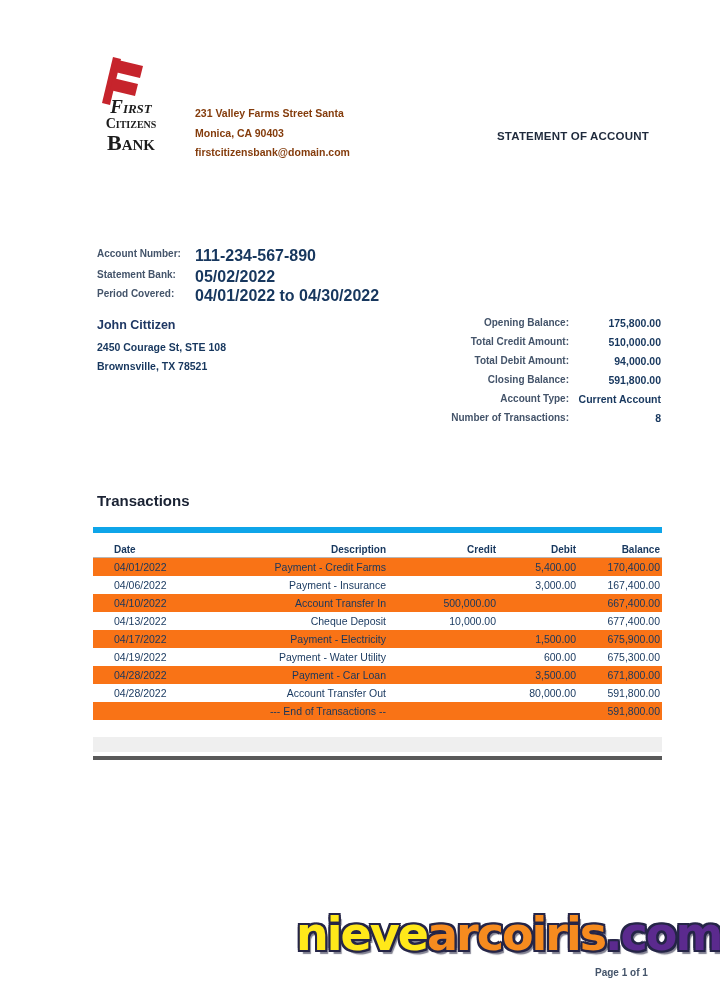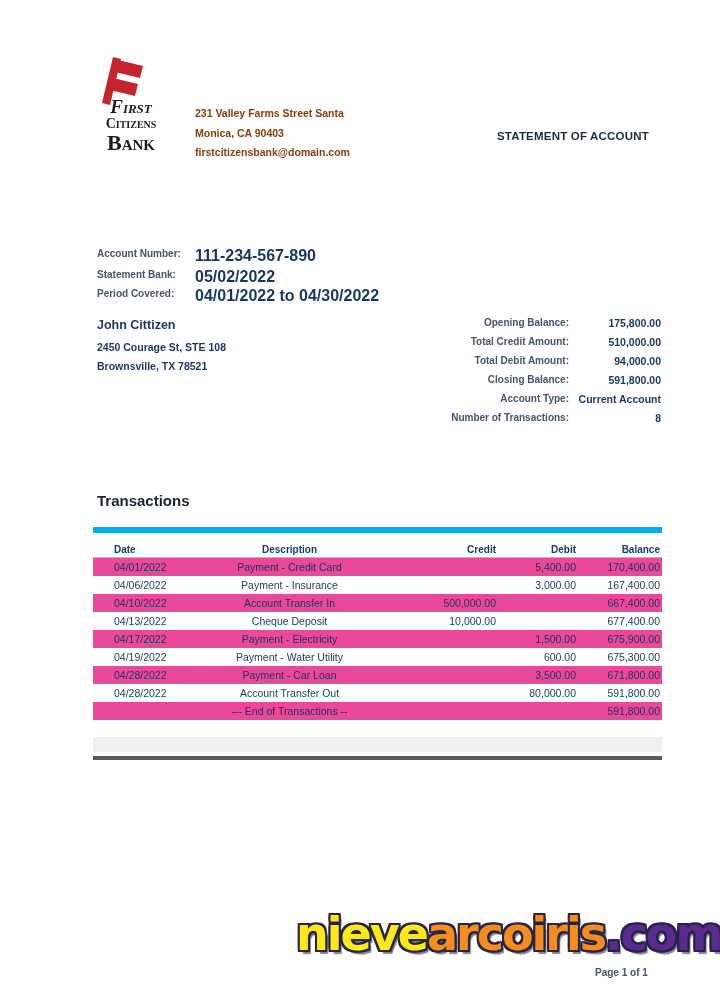--- a/index.html
+++ b/index.html
@@ -51,23 +51,23 @@
   .tx-table{position:absolute;left:93px;top:527px;width:569px;border-top:6px solid #0ea5e9;}
   .tx-header{
     display:grid;grid-template-columns:100px 1fr 110px 80px 86px;align-items:end;
     height:22px;padding-bottom:2px;border-bottom:1px solid #b7b7b7;
     font-size:10px;font-weight:bold;color:#17375E;
   }
   .tx-row{
     display:grid;grid-template-columns:100px 1fr 110px 80px 86px;align-items:center;
     height:18px;font-size:10.5px;color:#17375E;
   }
-  .tx-row.shaded{background:#ec4899;}
+  .tx-row.shaded{background:#f97316;}
   .c-date{padding-left:21px;text-align:left;}
-  .c-desc{text-align:center;}
+  .c-desc{text-align:right;}
   .c-credit,.c-debit{text-align:right;}
   .c-bal{text-align:right;padding-right:2px;}
   .gray-band{position:absolute;left:93px;top:737px;width:569px;height:15px;background:#EFEFEF;}
   .bottom-rule{position:absolute;left:93px;top:756px;width:569px;height:4px;background:#595959;}
   
   .watermark{
     position:absolute;left:296px;top:908px;width:414px;text-align:center;
     font-family:"DejaVu Sans",sans-serif;font-weight:800;font-size:46px;line-height:52px;
     letter-spacing:-2px;white-space:nowrap;
   }
@@ -161,21 +161,21 @@
     <div class="tx-header">
       <span class="c-date">Date</span>
       <span class="c-desc">Description</span>
       <span class="c-credit">Credit</span>
       <span class="c-debit">Debit</span>
       <span class="c-bal">Balance</span>
     </div>
     <div id="tx-body">
     <div class="tx-row shaded">
       <span class="c-date cell-date">04/01/2022</span>
-      <span class="c-desc cell-desc">Payment - Credit Card</span>
+      <span class="c-desc cell-desc">Payment - Credit Farms</span>
       <span class="c-credit cell-credit"></span>
       <span class="c-debit cell-debit">5,400.00</span>
       <span class="c-bal cell-balance">170,400.00</span>
     </div>
 
     <div class="tx-row">
       <span class="c-date cell-date">04/06/2022</span>
       <span class="c-desc cell-desc">Payment - Insurance</span>
       <span class="c-credit cell-credit"></span>
       <span class="c-debit cell-debit">3,000.00</span>

